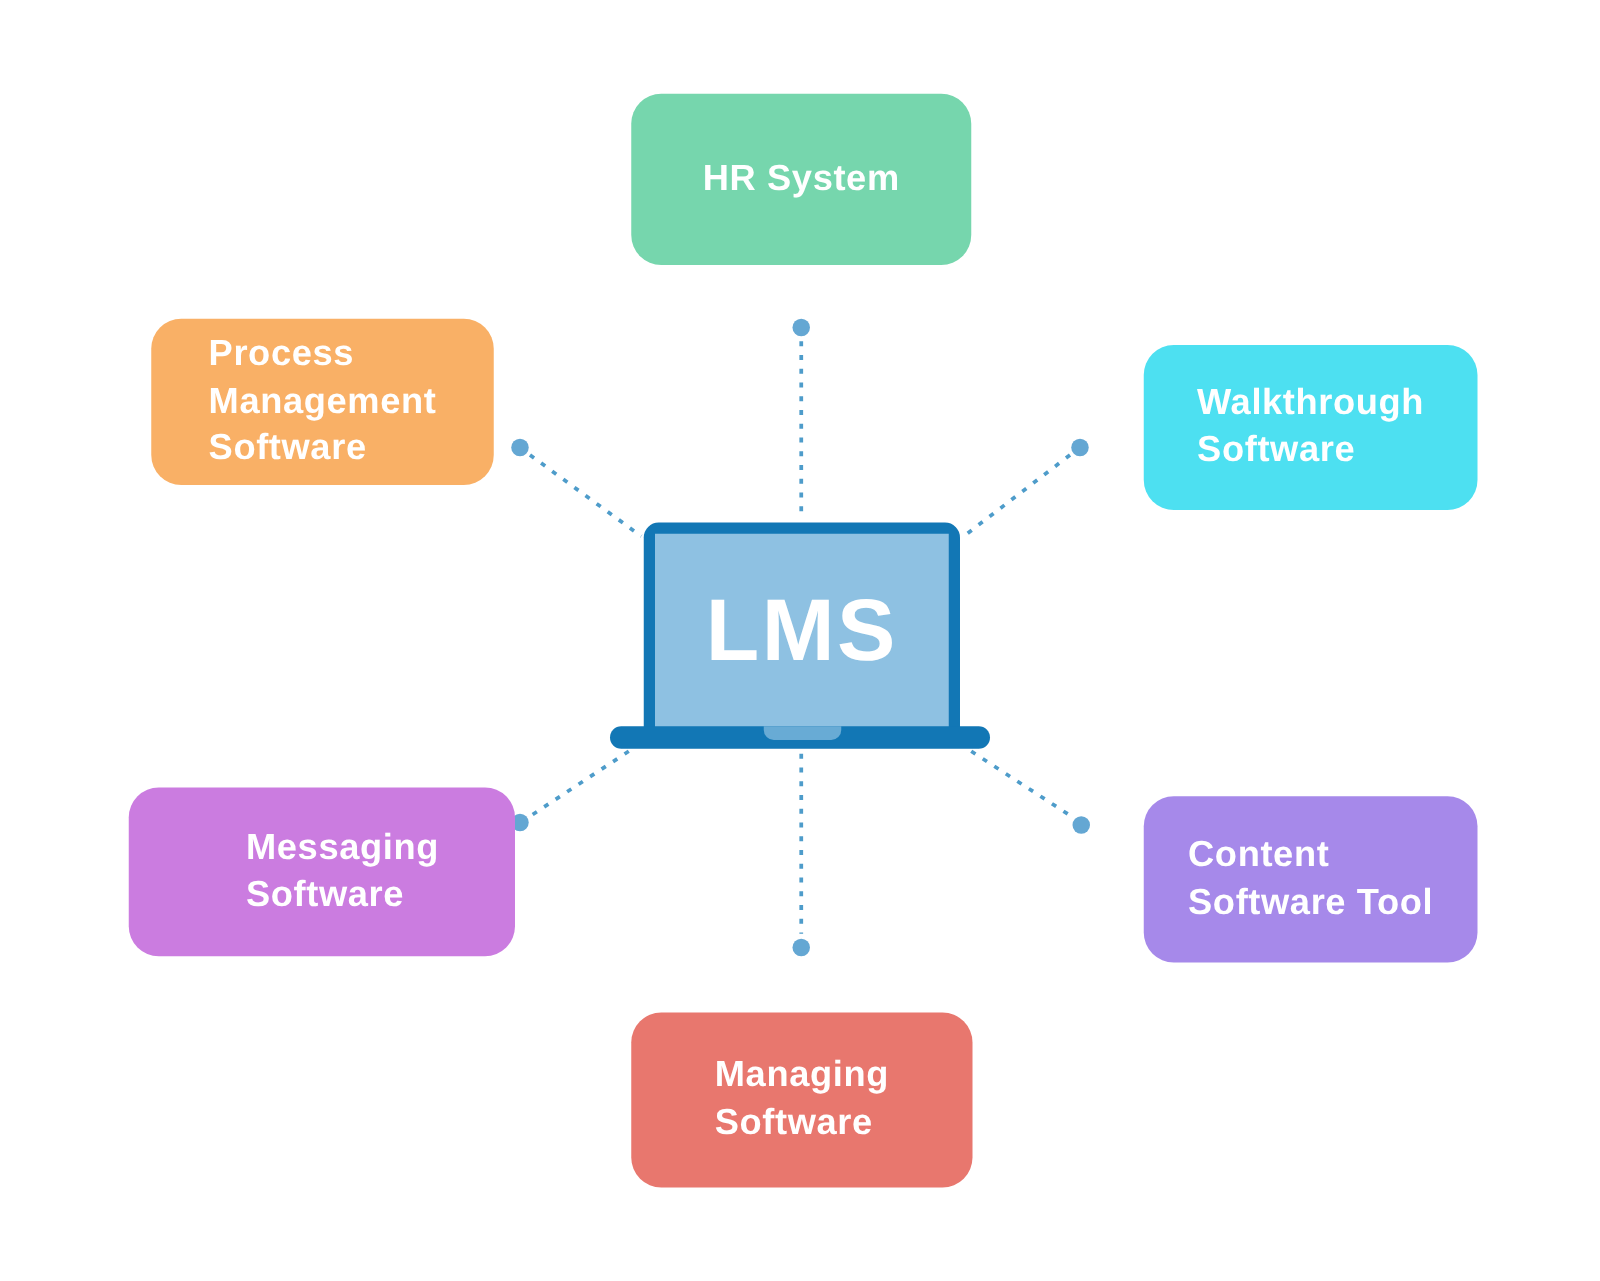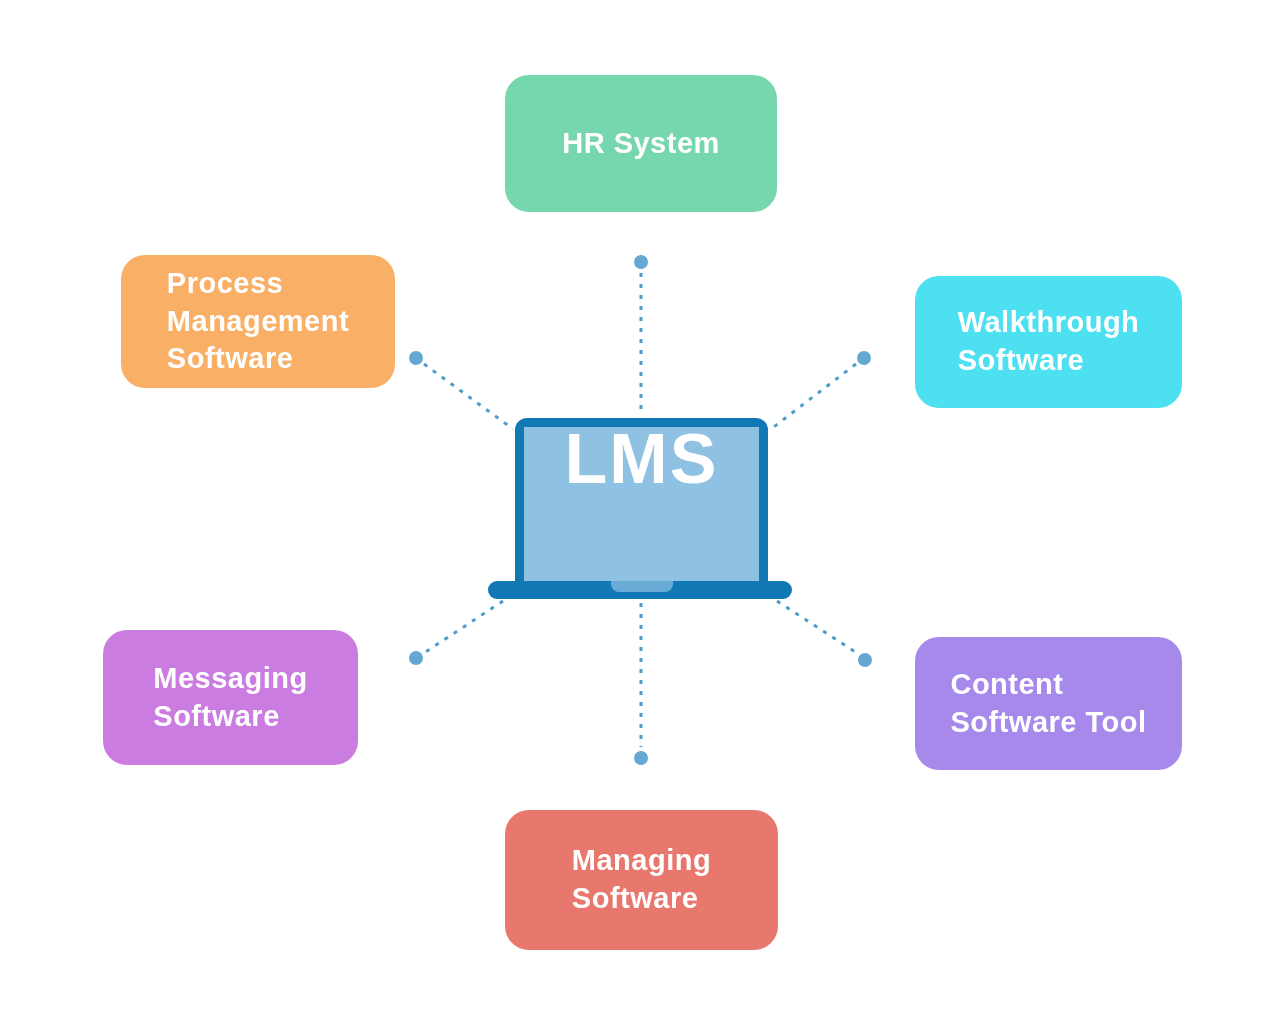--- a/index.html
+++ b/index.html
@@ -35,40 +35,41 @@
     font-size: 29px;
     font-weight: 700;
     line-height: 1.3;
     letter-spacing: 0.5px;
     white-space: pre-line;
   }
   
   .node-hr          { left: 505px; top:  75px; width: 272px; height: 137px; }
   .node-process     { left: 103px; top: 255px; width: 274px; height: 133px; margin-left: 18px; }
   .node-walkthrough { left: 915px; top: 252px; width: 267px; height: 132px; margin-top: 24px; }
-  .node-messaging   { left: 103px; top: 630px; width: 255px; height: 135px; }
+  .node-messaging   { left: 103px; top: 630px; width: 276px; height: 135px; padding-left: 33px; }
   .node-content     { left: 915px; top: 637px; width: 267px; height: 133px; }
   .node-managing    { left: 505px; top: 810px; width: 273px; height: 140px; }
 
   
   .laptop-screen {
     position: absolute;
     left: 515px;
     top: 418px;
     width: 253px;
     height: 170px;
     border-radius: 12px 12px 0 0;
   }
   .laptop-display {
     position: absolute;
     left: 9px;
     right: 9px;
     top: 9px;
     bottom: 0;
     display: flex;
+    align-items: center;
     justify-content: center;
   }
   .laptop-display-label {
     color: #ffffff;
     font-size: 70px;
     font-weight: 700;
     letter-spacing: 2px;
     margin-top: -8px;
   }
   .laptop-base {

